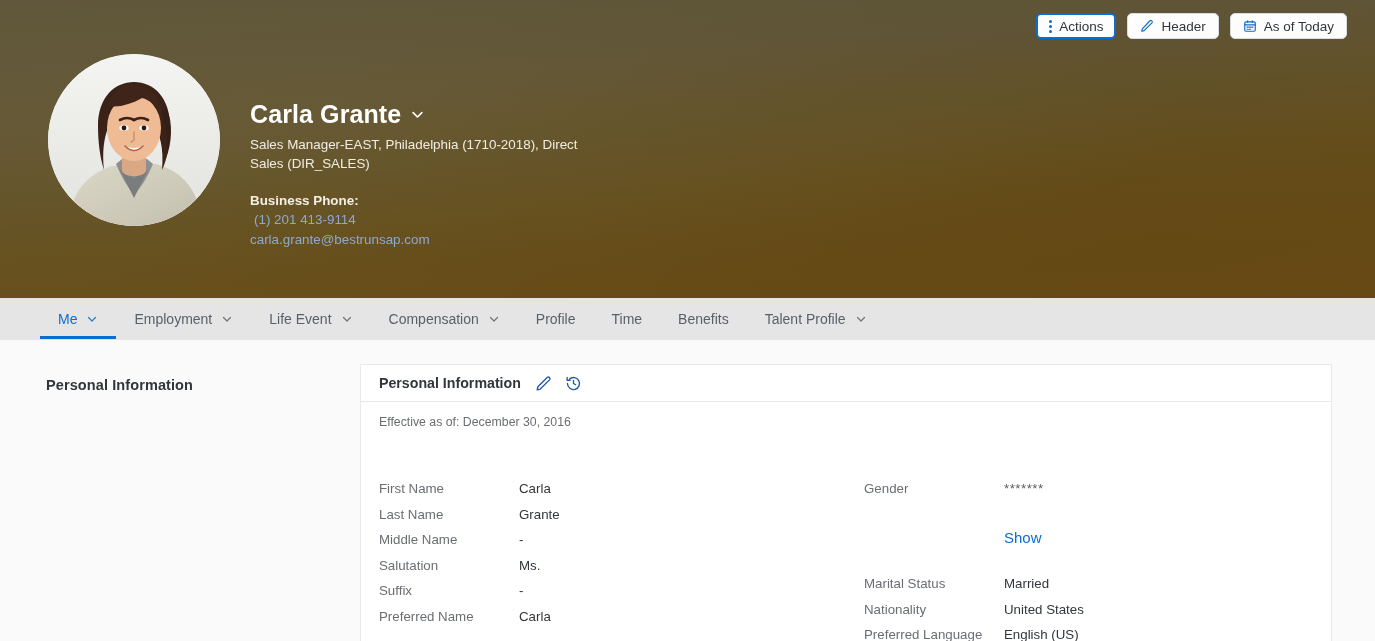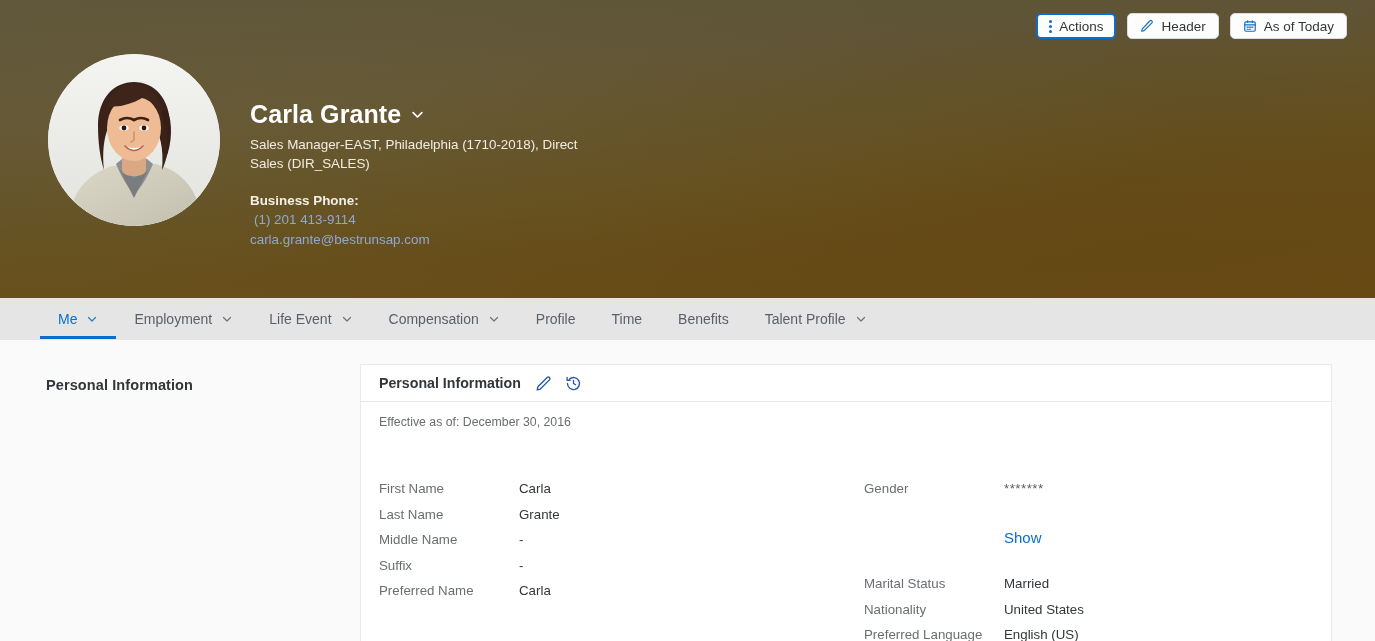--- a/index.html
+++ b/index.html
@@ -353,20 +353,24 @@
         </div>
         <div class="row">
           <div class="lbl">Last Name</div>
           <div class="val">Grante</div>
         </div>
         <div class="row">
           <div class="lbl">Middle Name</div>
           <div class="val">-</div>
         </div>
         <div class="row">
+          <div class="lbl">Salutation</div>
+          <div class="val">Ms.</div>
+        </div>
+        <div class="row">
           <div class="lbl">Suffix</div>
           <div class="val">-</div>
         </div>
         <div class="row">
           <div class="lbl">Preferred Name</div>
           <div class="val">Carla</div>
         </div>
       </div>
 
       <div class="col">

